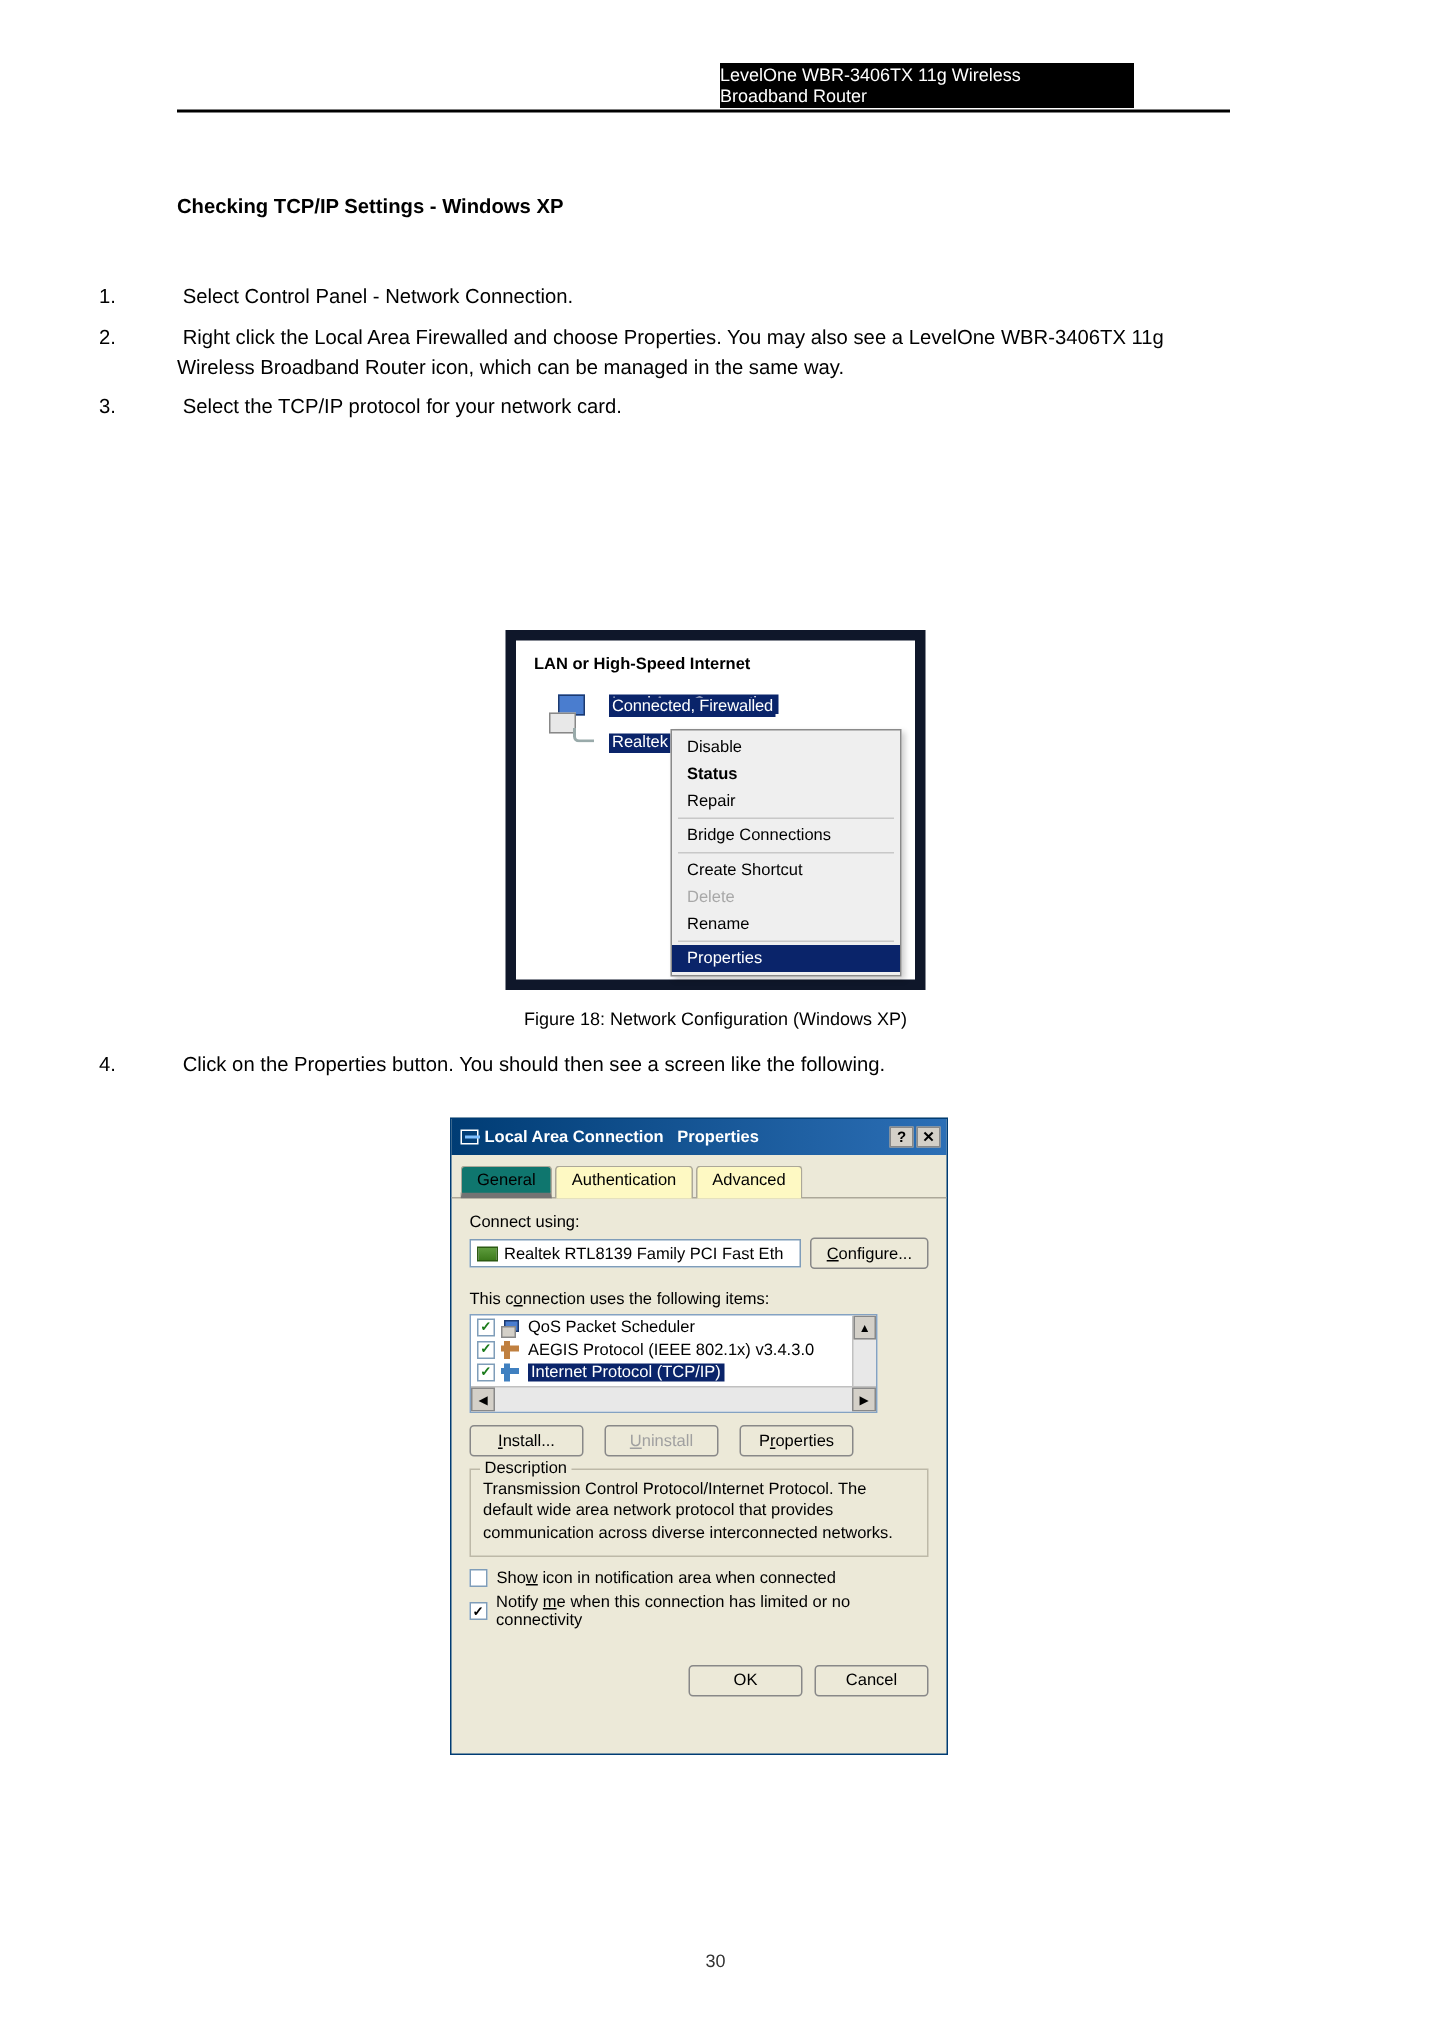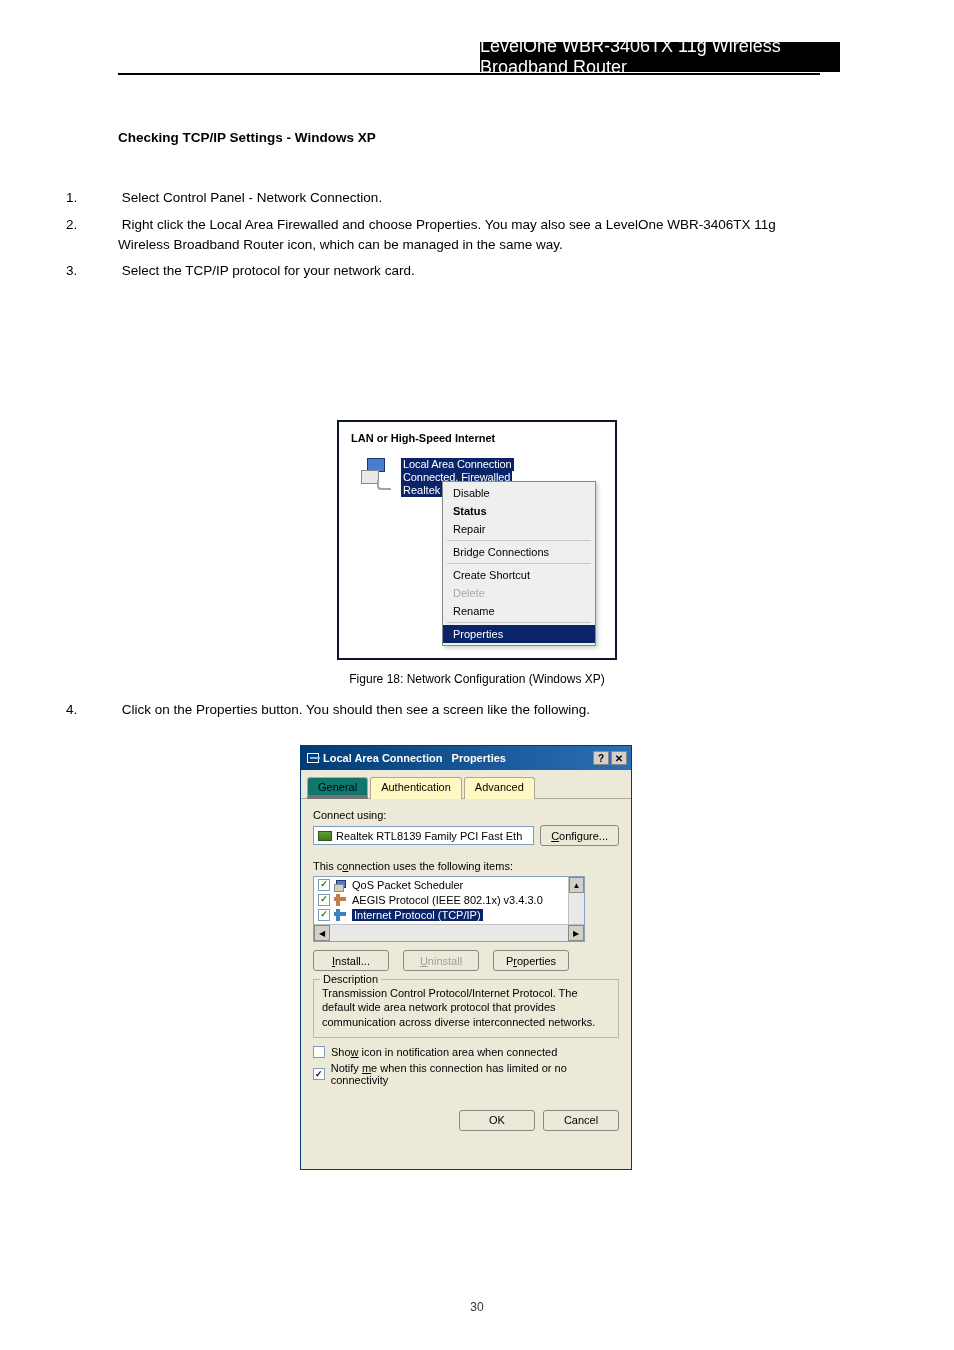--- a/index.html
+++ b/index.html
@@ -11,24 +11,24 @@
     color: #000;
   }
   .page {
     width: 954px;
     height: 1350px;
     position: relative;
     margin: 0 auto;
   }
   .topbar {
     position: absolute;
-    top: 42px; left: 480px; width: 360px; height: 30px;
+    top: 42px; left: 480px; width: 276px; height: 30px;
     background: #000;
     color: #fff;
-    font-size: 18px;
+    font-size: 12px;
     display: flex; align-items: center; justify-content: flex-end;
     padding-right: 18px;
   }
   .rule {
     position: absolute;
     top: 73px; left: 118px; width: 702px; height: 2px;
     background: #000;
   }
   .content-text {
     position: absolute;
@@ -38,21 +38,21 @@
     color: #000;
   }
   .content-text p { margin: 0 0 6px 0; }
   .step-heading { font-weight: bold; margin-bottom: 6px; }
   .step-body { margin-left: 52px; margin-bottom: 6px; }
 
   
   .shot1 {
     position: absolute;
     top: 420px; left: 337px; width: 280px; height: 240px;
-    border: 2px solid #0f172a;
+    border: 7px solid #0f172a;
     background: #fff;
   }
   .shot1 .lan-title {
     position: absolute;
     top: 10px; left: 12px;
     font-family: Tahoma, Arial, sans-serif;
     font-size: 11px; font-weight: bold;
   }
   .shot1 .nic-icon {
     position: absolute;
@@ -71,21 +71,21 @@
     border-left: 2px solid #9aa; border-bottom: 2px solid #9aa;
     border-bottom-left-radius: 4px;
   }
   .shot1 .sel-line {
     position: absolute; font-family: Tahoma, Arial, sans-serif;
     font-size: 11px; color: #fff; background: #0a246a;
     padding: 0 2px; height: 13px; line-height: 13px;
     white-space: nowrap;
   }
   .shot1 .sel1 { top: 36px; left: 62px; letter-spacing: -0.1px; }
-  .shot1 .sel2 { top: 49px; left: 62px; letter-spacing: -0.1px; }
+  .shot1 .sel2 { top: 38px; left: 62px; letter-spacing: -0.1px; }
   .shot1 .sel3 { top: 62px; left: 62px; }
 
   .ctx-menu {
     position: absolute;
     top: 59px; left: 103px; width: 154px;
     background: #efefef;
     border: 1px solid #8a8a8a;
     font-family: Tahoma, Arial, sans-serif;
     font-size: 11px;
     box-shadow: 2px 2px 4px rgba(0,0,0,0.2);

